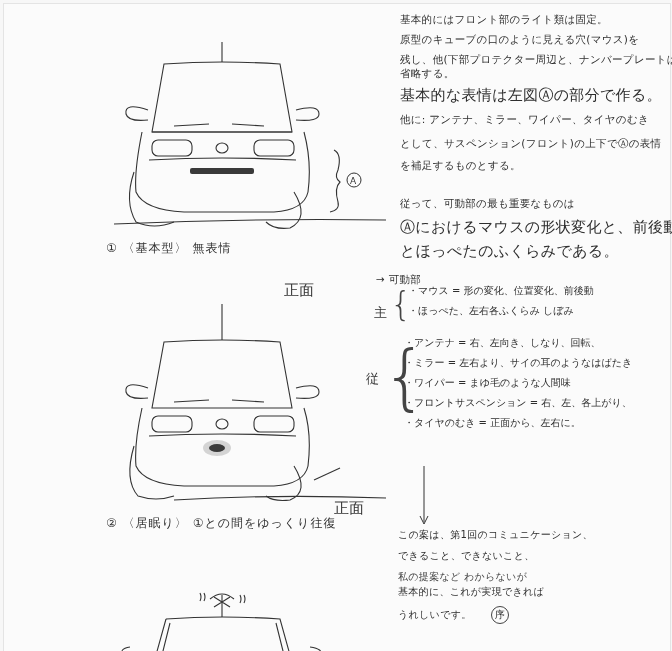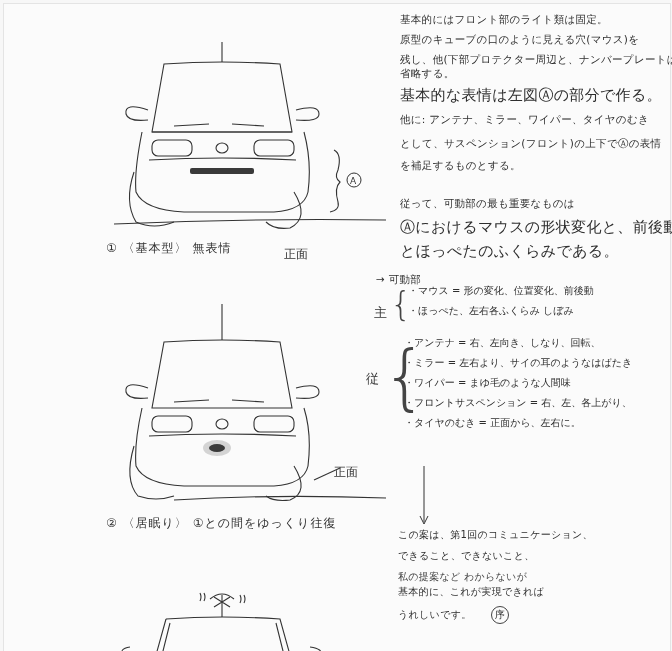--- a/index.html
+++ b/index.html
@@ -14,21 +14,21 @@
     position: absolute; left: 3px; top: 3px; width: 666px; height: 648px;
     background: #fbfbfb;
     border: 1px solid #e4e4e4;
   }
   .sketch { position: absolute; }
   .sketch svg { display: block; }
   .caption {
     position: absolute; font-size: 12px; letter-spacing: 1px; color: #333;
     white-space: nowrap;
   }
-  .label-small { position: absolute; font-size: 12px; color: #333; }
+  .label-small { position: absolute; font-size: 15px; color: #333; margin-top: 35px; }
   .notes { position: absolute; left: 396px; top: 8px; width: 270px; }
   .line {
     font-size: 10.5px; line-height: 14px; color: #2e2e2e; white-space: nowrap;
     letter-spacing: 0.3px;
   }
   .line.big { font-size: 15px; }
   .block { position: absolute; }
   .list-item { font-size: 10px; line-height: 14px; white-space: nowrap; color: #2e2e2e; }
   .brace-label { position: absolute; font-size: 13px; color: #333; }
   .brace { position: absolute; font-size: 34px; color: #444; font-weight: 100; }

